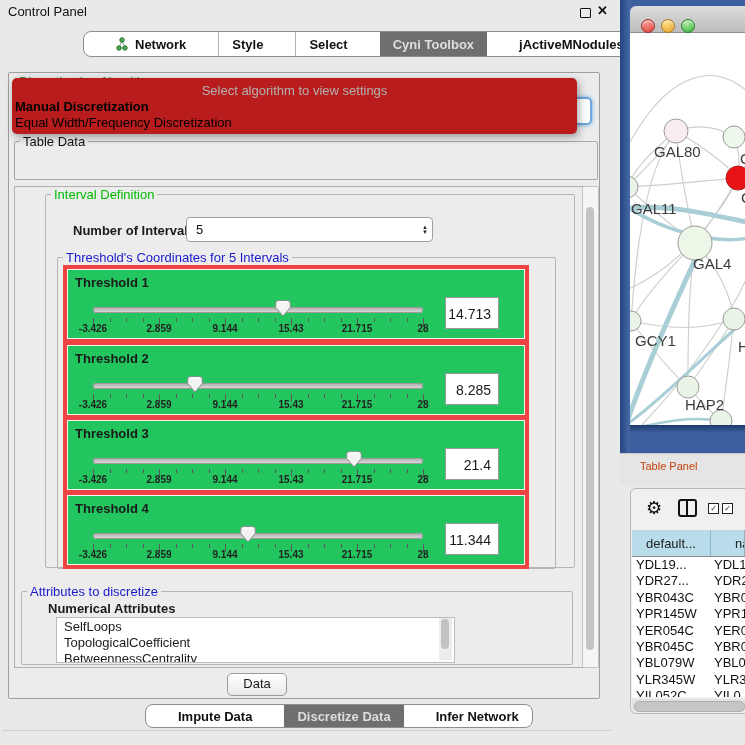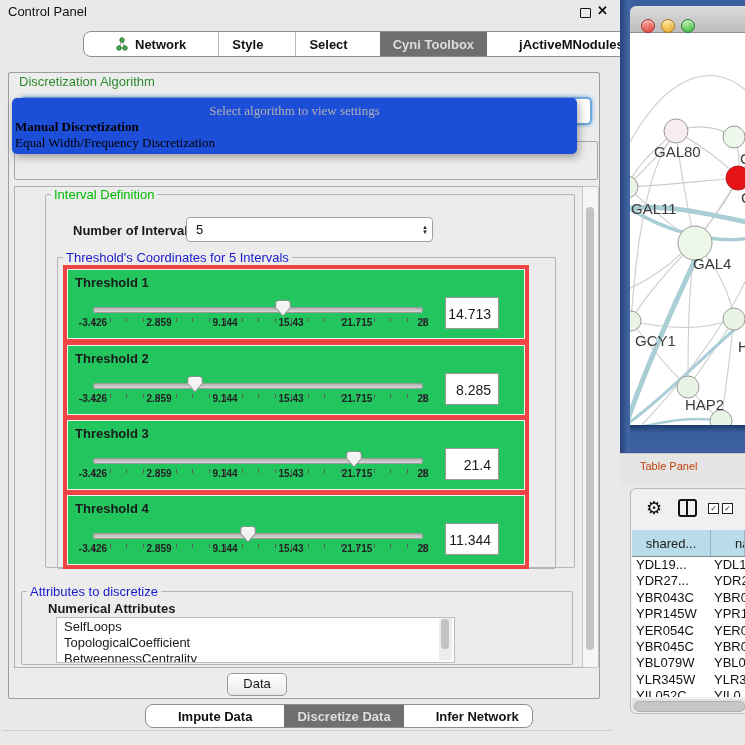--- a/index.html
+++ b/index.html
@@ -22,22 +22,22 @@
   .tab.selected{background:var(--selected-tab-bg);color:#dedede;border-left:none;}
   .tab.selected + .tab{border-left:none;}
   .tab .net-ico{margin-right:6px;}
   
   #outer-panel{left:8px;top:72px;width:590px;height:625px;border:1px solid #9e9e9e;background:#ececec;border-radius:2px;}
   #bottom-line{left:2px;top:730px;width:610px;height:0;border-top:1px solid #cfcfcf;}
   .sec-title{position:absolute;font-size:13px;background:#ececec;padding:0 3px;white-space:nowrap;}
   #alg-title{left:16px;top:74px;color:#2e8b2e;z-index:1;}
   #alg-combo{left:20px;top:97px;width:568px;height:24px;background:#fff;border:2px solid var(--accent-focus);
              border-radius:5px;box-shadow:0 0 4px var(--accent-focus);z-index:2;}
-  #alg-popup{left:12px;top:98px;width:565px;height:56px;background:#1d4ed8;border-radius:5px;z-index:3;
-             box-shadow:2px 3px 9px rgba(0,0,0,0.35);font-family:Liberation Serif, serif;}
+  #alg-popup{left:12px;top:78px;width:565px;height:56px;background:#b91c1c;border-radius:5px;z-index:3;
+             box-shadow:2px 3px 9px rgba(0,0,0,0.35);}
   #alg-placeholder{left:0;top:5px;width:565px;text-align:center;font-size:13px;color:#b2b2b2;}
   .alg-item{position:absolute;left:3px;font-size:13px;color:#000;white-space:nowrap;}
   
   #tabledata-box{left:14px;top:141px;width:582px;height:37px;border:1px solid #a8a8a8;}
   #tabledata-title{left:20px;top:134px;color:#111;}
   .combo{background:#fff;border:1px solid #a0a0a0;border-radius:4px;display:flex;align-items:center;
          font-size:13px;color:#111;}
   .combo .cv{flex:1;padding-left:9px;white-space:nowrap;overflow:hidden;}
   .stepper{width:14px;display:flex;flex-direction:column;align-items:center;justify-content:center;color:#222;}
   .stepper span{font-size:6px;line-height:5px;}
@@ -54,21 +54,21 @@
   #thresh-box{left:42px;top:70px;width:497px;height:310px;}
   #thresh-title{left:48px;top:63px;color:var(--title-blue);}
   #threshold-rows{left:48px;top:78px;width:440px;height:296px;}
   .th-row{position:absolute;left:0;width:438px;height:70px;background:#22c55e;border:4px solid #ef4444;
           box-shadow:inset 0 0 0 1px #f4f4f4;padding-left:20px;}
   .th-label{position:absolute;left:8px;top:6px;font-size:13px;font-weight:bold;}
   .th-track{position:absolute;left:26px;top:38px;width:330px;height:6px;border-radius:3px;
             background:linear-gradient(#a8a8a8,#e2e2e2);box-shadow:inset 0 0 0 1px #9b9b9b;}
   .th-thumb{position:absolute;top:31px;width:16px;height:17px;}
   .tick{position:absolute;width:1px;background:#5a5a5a;}
-  .tick-label{position:absolute;width:44px;text-align:center;font-size:10px;font-weight:bold;color:#222;top:48px;}
+  .tick-label{position:absolute;width:44px;text-align:center;font-size:10px;font-weight:bold;color:#222;top:54px;}
   .th-value{position:absolute;left:378px;top:28px;width:54px;height:32px;background:#fff;border:1px solid #9a9a9a;
             font-size:14px;line-height:32px;text-align:right;padding-right:7px;box-sizing:border-box;}
   
   #attr-box{left:6px;top:404px;width:550px;height:72px;}
   #attr-title{left:12px;top:397px;color:var(--title-blue);}
   #attr-subtitle{left:33px;top:414px;font-size:13px;font-weight:bold;}
   #attr-list{left:41px;top:430px;width:397px;height:44px;background:#fff;border:1px solid #bbb;overflow:hidden;}
   .attr-item{padding:1px 0 1px 7px;font-size:13px;height:14px;white-space:nowrap;}
   #attr-scroll{left:424px;top:431px;width:13px;height:42px;background:#ececec;}
   #attr-thumb{left:2px;top:1px;width:8px;height:30px;background:#c2c2c2;border-radius:4px;}
@@ -399,21 +399,21 @@
 <div id="tp-title" class="abs">Table Panel</div>
 <div id="tp-body" class="abs"></div>
 <div id="tp-box" class="abs"></div>
 <div id="gear-ico" class="abs">⚙</div>
 <div id="cols-ico" class="abs">
     <div></div>
   </div>
 <div class="chk" style="left:708px;">✓</div>
 <div class="chk" style="left:722px;">✓</div>
 <div id="tbl-header" class="abs">
-  <div class="hcell" style="width:78px;">shared...</div>
+  <div class="hcell" style="width:78px;">default...</div>
   <div class="hcell" style="flex:1;justify-content:flex-start;padding-left:24px;">na</div>
 </div>
 <div id="tbl-rows" class="abs">
     <div class="trow">
       <div class="c1">YDL19...</div>
       <div class="c2">YDL1</div>
     </div>
     <div class="trow">
       <div class="c1">YDR27...</div>
       <div class="c2">YDR2</div>

